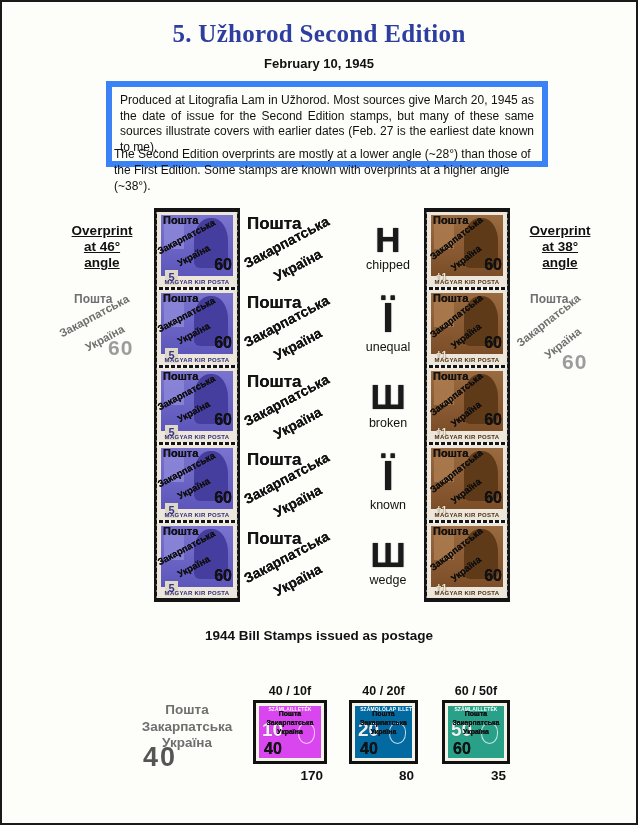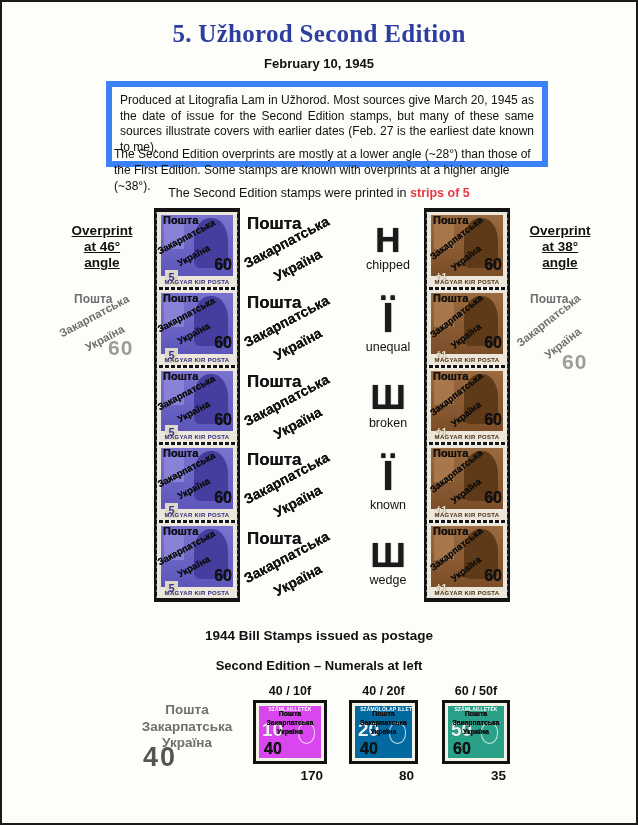--- a/index.html
+++ b/index.html
@@ -122,21 +122,20 @@
 
 <div id="page">
 
   <div class="abs title">5. Užhorod Second Edition</div>
   <div class="abs date">February 10, 1945</div>
 
   <div class="abs introbox">Produced at Litografia Lam in Užhorod.  Most sources give March 20, 1945 as the date of issue for the Second Edition stamps, but many of these same sources illustrate covers with earlier dates (Feb. 27 is the earliest date known to me).</div>
 
   <div class="abs anglenote">The Second Edition overprints are mostly at a lower angle (~28°) than those of the First Edition.  Some stamps are known with overprints at a higher angle (~38°).</div>
 
-  <div class="abs stripsline"><span>The Second Edition stamps were printed in </span><span class="hl">strips of 5</span></div>
 
   <div class="abs sidelabel lab-left">
     <div>Overprint</div>
     <div>at 46°</div>
     <div>angle</div>
   </div>
 
   <div class="abs sidelabel lab-right">
     <div>Overprint</div>
     <div>at 38°</div>
@@ -336,21 +335,20 @@
       <div class="valuebox">†1</div>
       <div class="mkp">MAGYAR KIR POSTA</div>
       <span class="ov s-ov1">Пошта</span>
       <span class="ov s-ov2">Закарпатська</span>
       <span class="ov s-ov3">Україна</span>
       <span class="ov s-ov60">60</span>
     </div>
   </div>
 
   <div class="abs h1b">1944 Bill Stamps issued as postage</div>
-  <div class="abs h2b">Second Edition – Numerals at left</div>
 
   <div class="abs sample40">
     <div>Пошта</div>
     <div>Закарпатська</div>
     <div>Україна</div>
     <span class="big40">40</span>
   </div>
 
   <div class="abs bstamp-label" style="left:241px;width:94px;">40 / 10f</div>
   <div class="abs bframe" style="left:251px;width:74px;">

